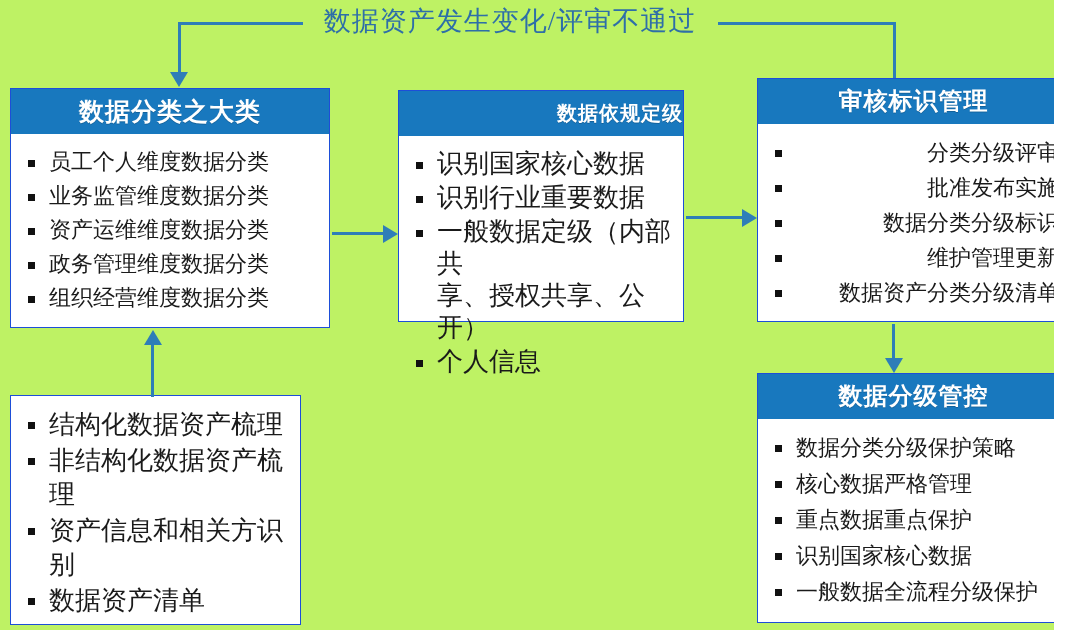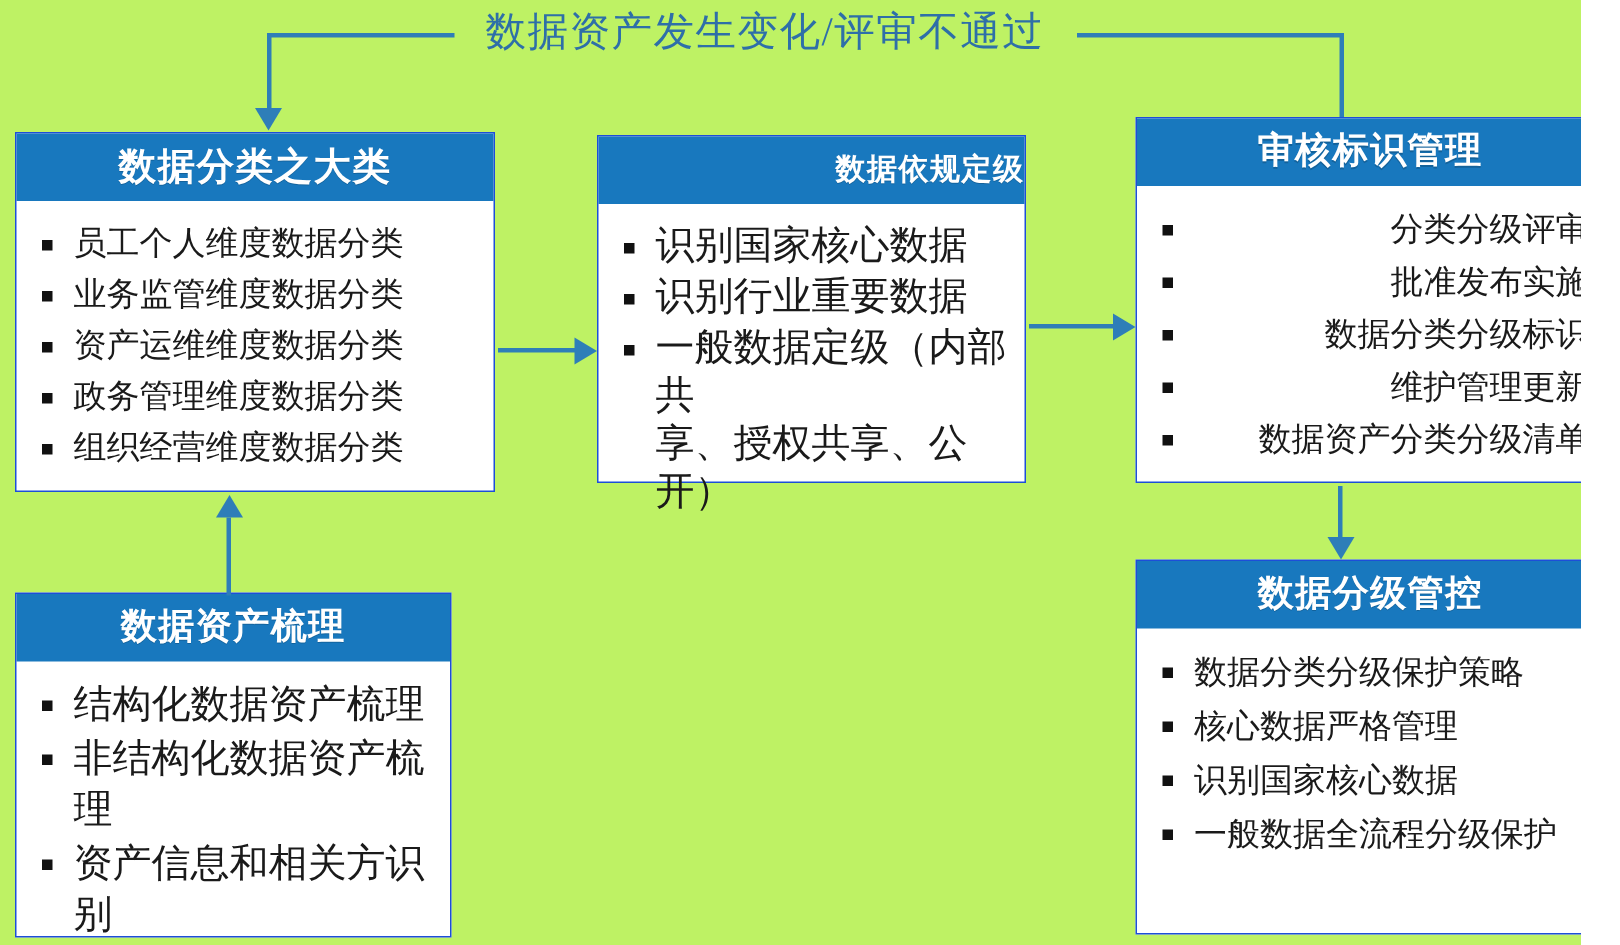--- a/index.html
+++ b/index.html
@@ -173,55 +173,56 @@
   </div>
 
   <div class="box" id="box-grading">
     <div class="box-header">数据依规定级</div>
     <div class="box-body">
       <ul class="bullets">
         <li>识别国家核心数据</li>
         <li>识别行业重要数据</li>
         <li>一般数据定级（内部共
 享、授权共享、公开）</li>
+        <li>个人信息</li>
       </ul>
     </div>
   </div>
 
   <div class="box" id="box-audit">
     <div class="box-header">审核标识管理</div>
     <div class="box-body">
       <ul class="bullets">
         <li>分类分级评审</li>
         <li>批准发布实施</li>
         <li>数据分类分级标识</li>
         <li>维护管理更新</li>
         <li>数据资产分类分级清单</li>
       </ul>
     </div>
   </div>
 
   <div class="box" id="box-inventory">
-    <div class="box-header">数据资产梳理</div>
     <div class="box-body">
       <ul class="bullets">
         <li>结构化数据资产梳理</li>
         <li>非结构化数据资产梳理</li>
         <li>资产信息和相关方识别</li>
         <li>数据资产清单</li>
       </ul>
     </div>
   </div>
 
   <div class="box" id="box-control">
     <div class="box-header">数据分级管控</div>
     <div class="box-body">
       <ul class="bullets">
         <li>数据分类分级保护策略</li>
         <li>核心数据严格管理</li>
+        <li>重点数据重点保护</li>
         <li>识别国家核心数据</li>
         <li>一般数据全流程分级保护</li>
       </ul>
     </div>
   </div>
 
   <div class="conn h-line" id="a1-line"></div>
   <div class="arrow arrow-right" id="a1-arrow"></div>
 
   <div class="conn h-line" id="a2-line"></div>

